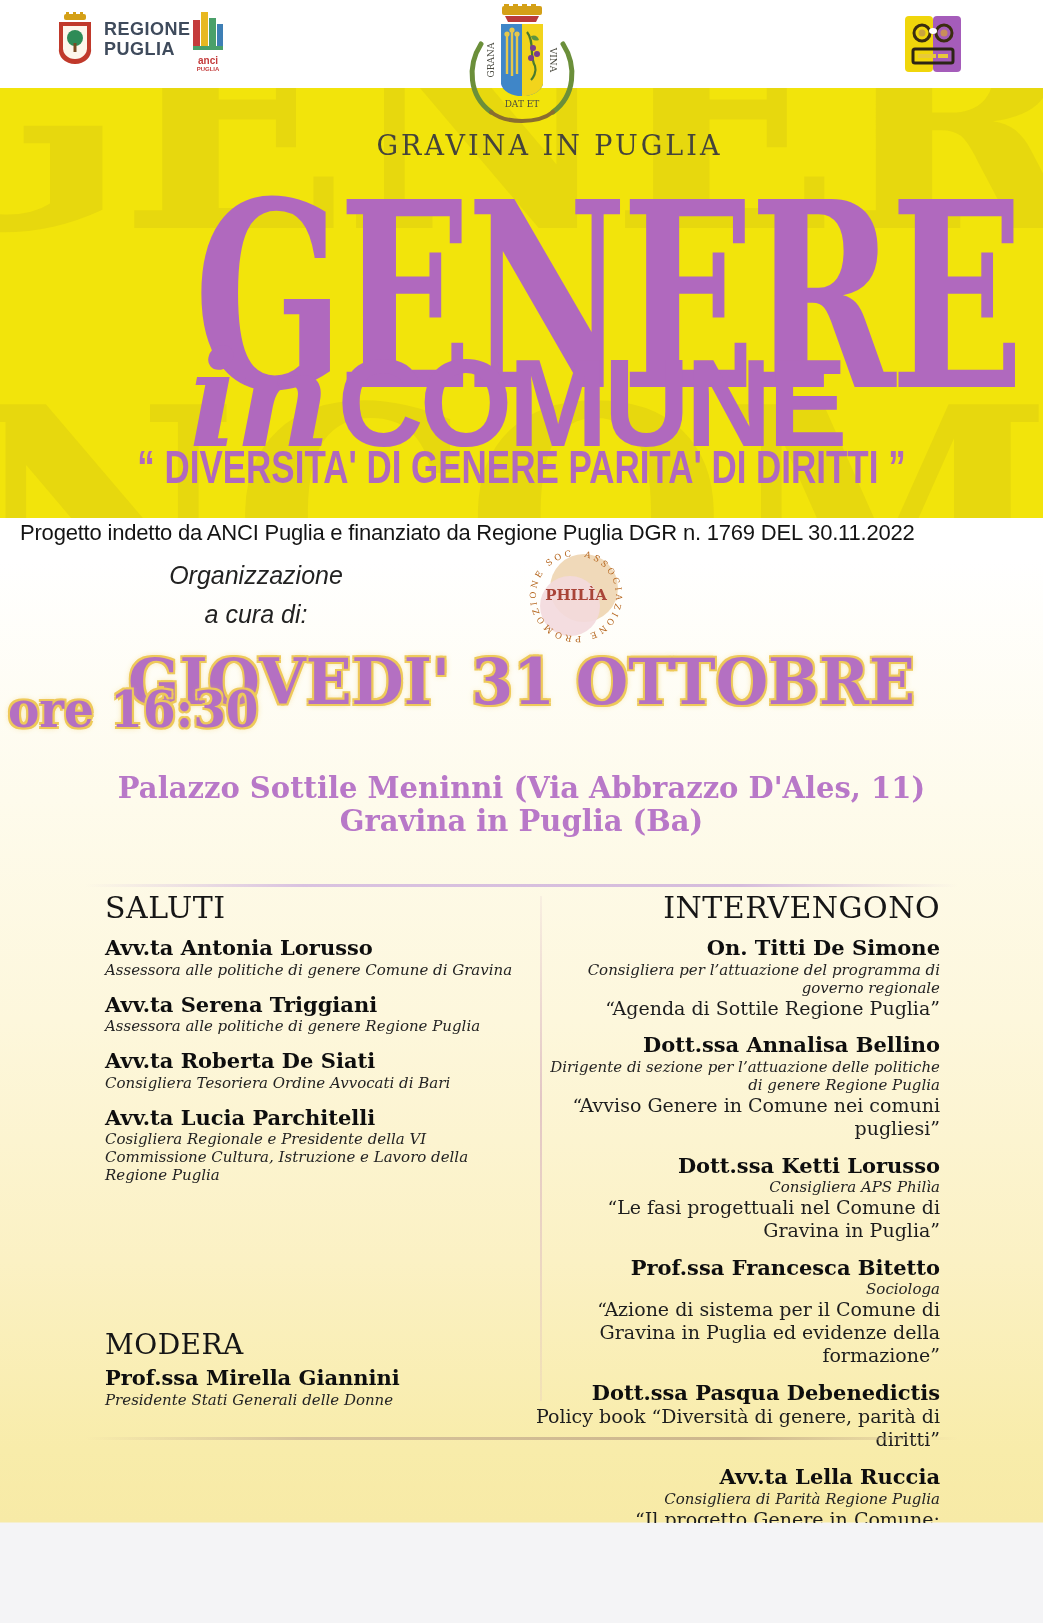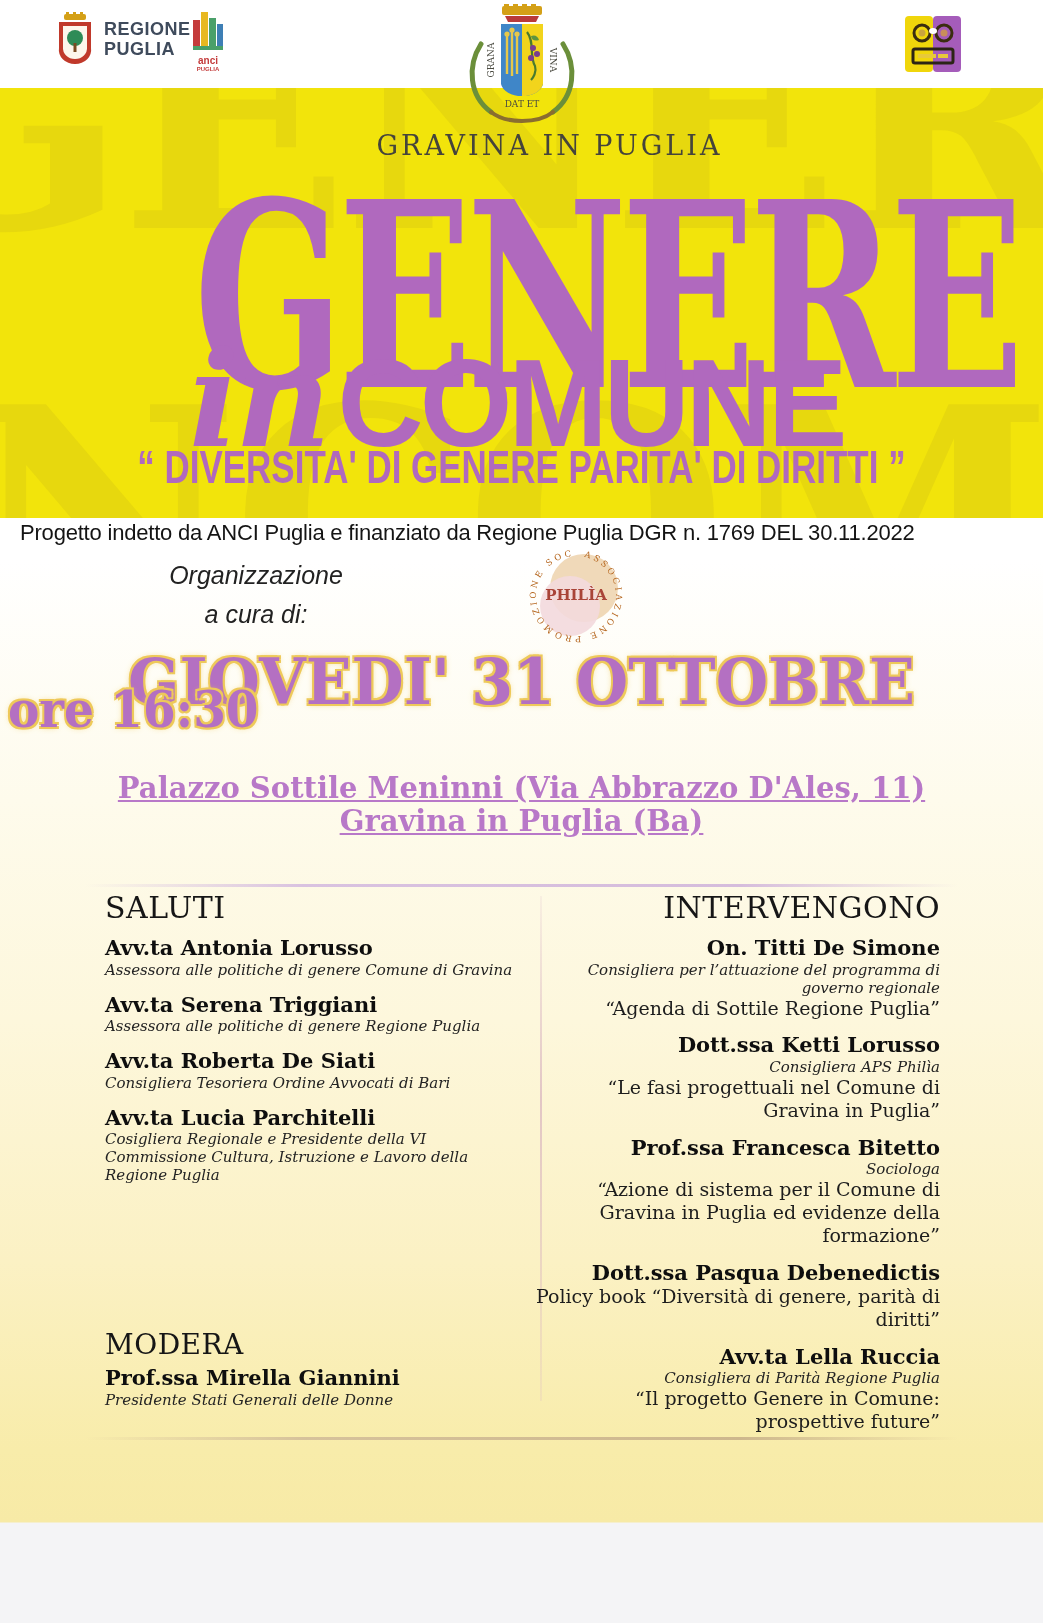--- a/index.html
+++ b/index.html
@@ -33,21 +33,21 @@
   
   .project-line{position:absolute;top:520px;width:100%;text-align:left;font-family:"Liberation Sans",sans-serif;font-size:22px;color:#141414;letter-spacing:-0.2px;margin-left:20px;}
   .org-label{position:absolute;left:0;top:556px;width:512px;text-align:center;font-family:"Liberation Sans",sans-serif;font-style:italic;font-size:25px;color:#222;line-height:1.55;}
   .philia{position:absolute;left:524px;top:544px;}
   .event-date{position:absolute;top:644px;width:100%;text-align:center;white-space:nowrap;}
   .event-date .inner,.event-time .inner{display:inline-block;font-weight:bold;color:#b470c2;transform:scaleX(0.94);
     text-shadow:-2px -2px 0 #eec95a,2px -2px 0 #eec95a,-2px 2px 0 #eec95a,2px 2px 0 #eec95a,0 0 7px rgba(238,201,90,.85);}
   .event-date .inner{font-size:64px;}
   .event-time{position:absolute;top:680px;width:100%;}
   .event-time .inner{font-size:50px;}
-  .venue{position:absolute;top:772px;width:100%;text-align:center;font-weight:bold;font-size:29px;color:#b878c8;line-height:33px;text-decoration:underline;}
+  .venue{position:absolute;top:772px;width:100%;text-align:center;font-weight:bold;font-size:29px;color:#b878c8;line-height:33px;}
   
   .divider-top{position:absolute;top:884px;left:85px;width:873px;height:3px;
     background:linear-gradient(90deg,rgba(221,200,227,0),#d9c2e0 25%,#d5bcdc 75%,rgba(221,200,227,0));border-radius:2px;}
   .divider-bottom{position:absolute;top:1437px;left:85px;width:873px;height:3px;
     background:linear-gradient(90deg,rgba(214,194,155,0),#d6c29b 25%,#cdb78d 75%,rgba(214,194,155,0));border-radius:2px;}
   .v-divider{position:absolute;left:540px;top:896px;width:2px;height:505px;
     background:linear-gradient(180deg,rgba(216,180,200,.15),rgba(205,160,185,.55) 40%,rgba(216,180,200,.2));}
   
   .col-left{position:absolute;left:105px;top:890px;width:412px;}
   .col-right{position:absolute;left:534px;top:890px;width:406px;text-align:right;}
@@ -215,20 +215,25 @@
   </div>
 
   <div class="col-right">
     <div class="heading">INTERVENGONO</div>
     <div class="entry">
       <div class="p-name">On. Titti De Simone</div>
       <div class="p-role">Consigliera per l’attuazione del programma di governo regionale</div>
       <div class="p-topic">“Agenda di Sottile Regione Puglia”</div>
     </div>
     <div class="entry">
+      <div class="p-name">Dott.ssa Annalisa Bellino</div>
+      <div class="p-role">Dirigente di sezione per l’attuazione delle politiche di genere Regione Puglia</div>
+      <div class="p-topic">“Avviso Genere in Comune nei comuni pugliesi”</div>
+    </div>
+    <div class="entry">
       <div class="p-name">Dott.ssa Ketti Lorusso</div>
       <div class="p-role">Consigliera APS Philìa</div>
       <div class="p-topic">“Le fasi progettuali nel Comune di Gravina in Puglia”</div>
     </div>
     <div class="entry">
       <div class="p-name">Prof.ssa Francesca Bitetto</div>
       <div class="p-role">Sociologa</div>
       <div class="p-topic">“Azione di sistema per il Comune di Gravina in Puglia ed evidenze della formazione”</div>
     </div>
     <div class="entry">

